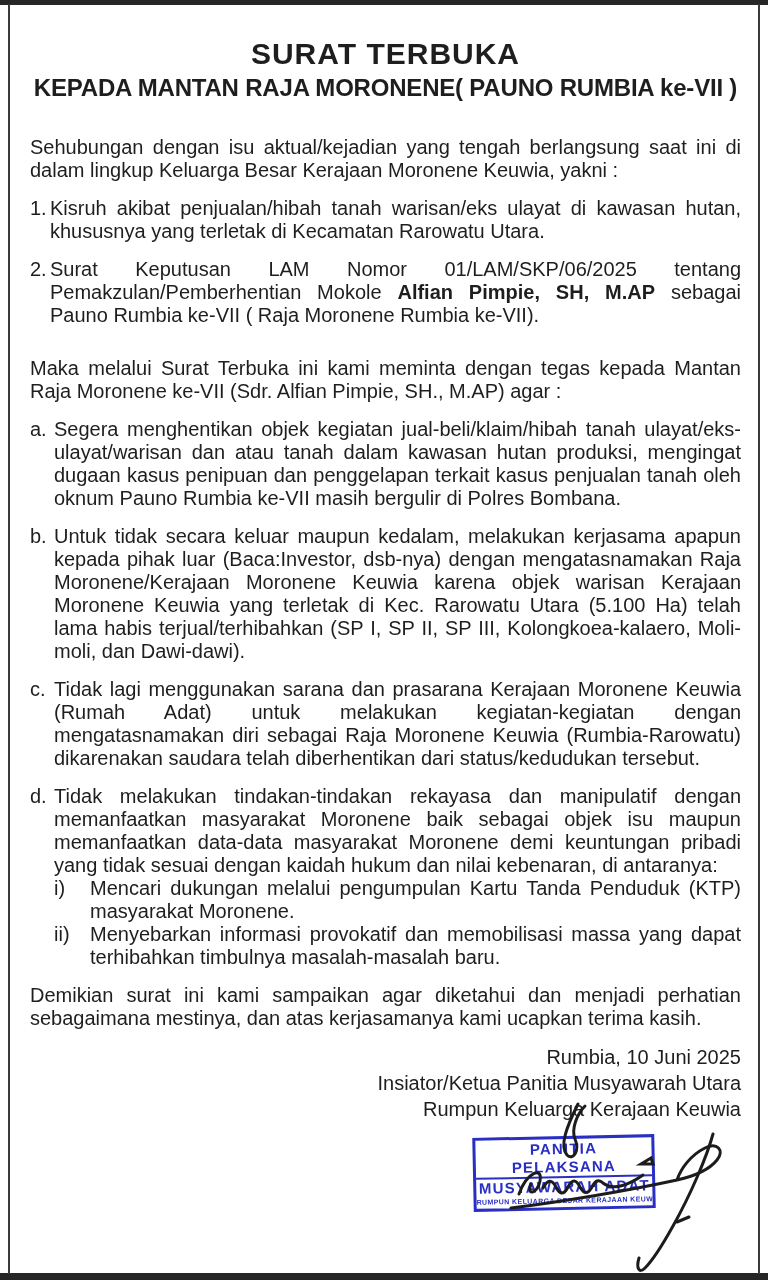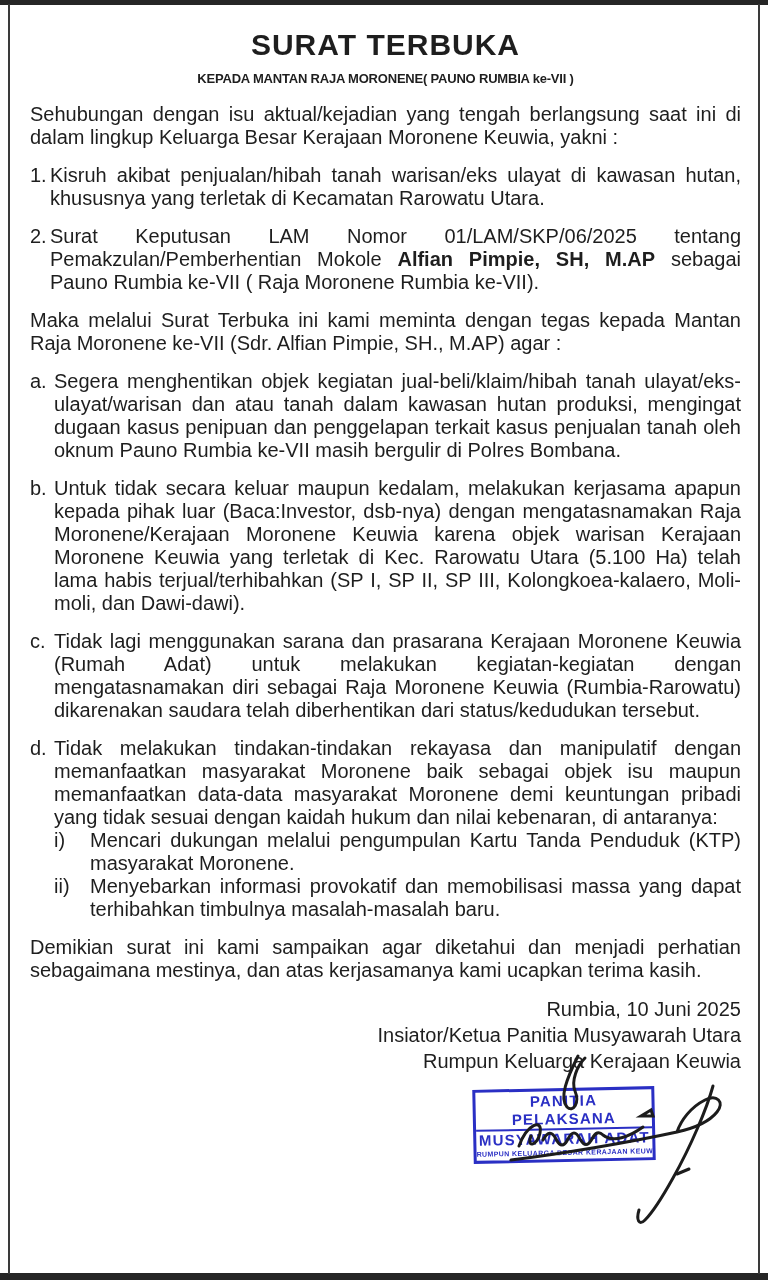--- a/index.html
+++ b/index.html
@@ -21,29 +21,29 @@
   }
   .bar { position: absolute; left: 0; right: 0; background: var(--frame); }
   .bar.top { top: 0; height: 5px; }
   .bar.bottom { bottom: 0; height: 7px; }
   .side-frame {
     position: absolute; top: 4px; bottom: 6px; left: 8px; right: 8px;
     border-left: 2px solid #3a3a3a; border-right: 2px solid #3a3a3a;
     pointer-events: none;
   }
   .content {
-    position: absolute; left: 30px; right: 27px; top: 28px;
+    position: absolute; left: 30px; right: 27px; top: 37px;
     font-size: 20px; line-height: 23px;
   }
   .title {
     text-align: center; font-weight: bold; font-size: 30px; line-height: 33px;
     letter-spacing: 1px;
   }
   .subtitle {
-    text-align: center; font-weight: bold; font-size: 13px; line-height: 24px;
+    text-align: center; font-weight: bold; font-size: 24px; line-height: 24px;
     margin-top: 6px; letter-spacing: -0.2px;
   }
   .para, .item { text-align: justify; }
   .blk { margin-top: 15px; }
   .first-blk { margin-top: 19px; }
   .item { position: relative; }
   .item.num { padding-left: 20px; }
   .item.let { padding-left: 24px; }
   .marker { position: absolute; left: 0; top: 0; }
   .sub { position: relative; padding-left: 36px; text-align: justify; }
@@ -84,31 +84,31 @@
 <div class="page">
   <div class="bar top"></div>
   <div class="bar bottom"></div>
   <div class="side-frame"></div>
 
   <div class="content">
 
     <div class="title">SURAT TERBUKA</div>
     <div class="subtitle">KEPADA MANTAN RAJA MORONENE( PAUNO RUMBIA ke-VII )</div>
 
-    <p class="para first-blk" style="margin:12px 0 0 0;">Sehubungan dengan isu aktual/kejadian yang tengah berlangsung saat ini di dalam lingkup Keluarga Besar Kerajaan Moronene Keuwia, yakni :</p>
+    <p class="para first-blk" style="margin:36px 0 0 0;">Sehubungan dengan isu aktual/kejadian yang tengah berlangsung saat ini di dalam lingkup Keluarga Besar Kerajaan Moronene Keuwia, yakni :</p>
 
     <div class="item num blk">
       <span class="marker">1.</span><span>Kisruh akibat penjualan/hibah tanah warisan/eks ulayat di kawasan hutan, khususnya yang terletak di Kecamatan Rarowatu Utara.</span>
     </div>
 
     <div class="item num blk">
       <span class="marker">2.</span><span>Surat Keputusan LAM Nomor 01/LAM/SKP/06/2025 tentang Pemakzulan/Pemberhentian Mokole </span><span class="bold-inline">Alfian Pimpie, SH, M.AP</span><span> sebagai Pauno Rumbia ke-VII ( Raja Moronene Rumbia ke-VII).</span>
     </div>
 
-    <p class="para blk" style="margin:15px 0 0 0;">Maka melalui Surat Terbuka ini kami meminta dengan tegas kepada Mantan Raja Moronene ke-VII (Sdr.  Alfian Pimpie, SH., M.AP) agar :</p>
+    <p class="para blk" style="margin:30px 0 0 0;">Maka melalui Surat Terbuka ini kami meminta dengan tegas kepada Mantan Raja Moronene ke-VII (Sdr.  Alfian Pimpie, SH., M.AP) agar :</p>
 
     <div class="item let blk">
       <span class="marker">a.</span><span>Segera menghentikan objek kegiatan jual-beli/klaim/hibah tanah ulayat/eks-ulayat/warisan dan atau tanah dalam kawasan hutan produksi, mengingat dugaan kasus penipuan dan penggelapan terkait kasus penjualan tanah oleh oknum Pauno Rumbia ke-VII masih bergulir di Polres Bombana.</span>
     </div>
 
     <div class="item let blk">
       <span class="marker">b.</span><span>Untuk tidak secara keluar maupun kedalam, melakukan kerjasama apapun kepada pihak luar (Baca:Investor, dsb-nya) dengan mengatasnamakan Raja Moronene/Kerajaan Moronene Keuwia karena objek warisan Kerajaan Moronene Keuwia yang terletak di Kec. Rarowatu Utara (5.100 Ha) telah lama habis terjual/terhibahkan (SP I, SP II, SP III, Kolongkoea-kalaero, Moli-moli, dan Dawi-dawi).</span>
     </div>
 
     <div class="item let blk">

